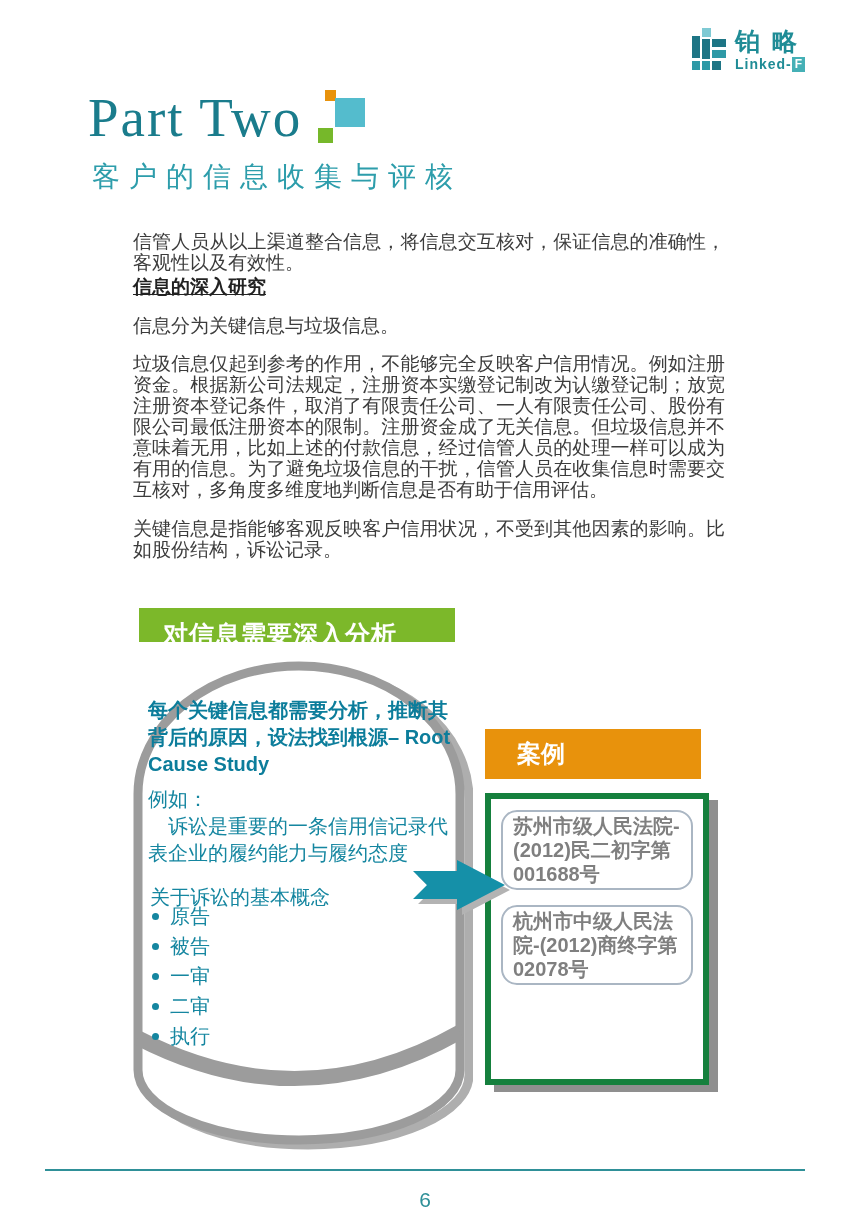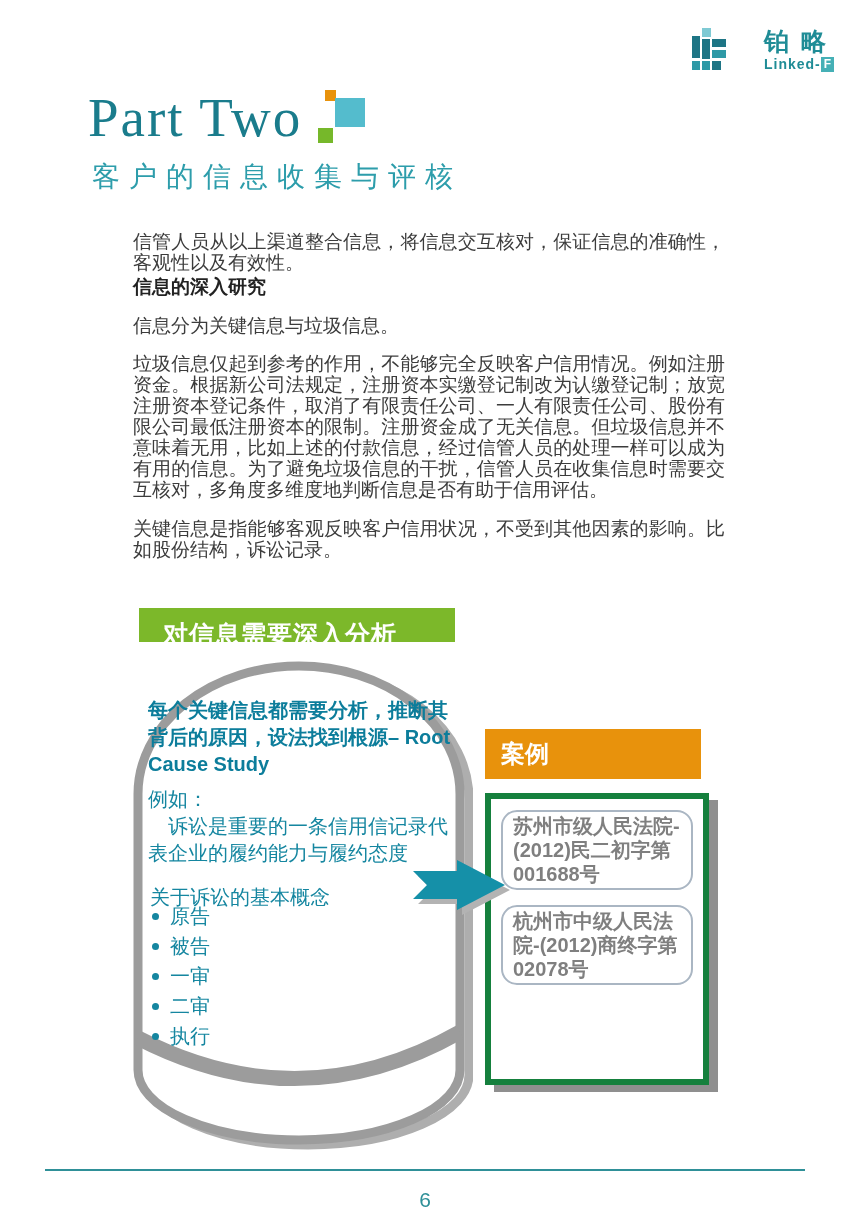--- a/index.html
+++ b/index.html
@@ -4,39 +4,39 @@
 <style>
   * { margin:0; padding:0; box-sizing:border-box; }
   html,body { background:#e9e9e9; }
   .page {
     position:relative; width:850px; height:1228px; background:#ffffff;
     margin:0 auto; overflow:hidden;
     font-family:"Liberation Sans","DejaVu Sans",sans-serif; color:#3c3c3c;
   }
 
   
-  .logo { position:absolute; left:692px; top:28px; display:flex; align-items:flex-start;gap:29px; }
+  .logo { position:absolute; left:692px; top:28px; display:flex; align-items:flex-start; }
   .logo-text { margin-left:9px; }
   .logo-cn { font-size:25px; font-weight:bold; color:#1f8c96; letter-spacing:12px; line-height:26px; white-space:nowrap; }
   .logo-en { display:flex; align-items:flex-end; margin-top:2px; }
   .logo-en-prefix { font-size:14px; font-weight:bold; color:#1f8c96; letter-spacing:1px; }
   .logo-f-box { display:inline-block; font-size:12px; font-weight:bold; color:#ffffff; background:#45b0b6; padding:0 3px; line-height:15px; }
 
   
   .part-title { position:absolute; left:88px; top:86px; font-family:"Liberation Serif","DejaVu Serif",serif; font-size:55px; color:#1a7c8c; letter-spacing:2px; }
   .sq { position:absolute; }
   .sq-orange { left:325px; top:90px; width:11px; height:11px; background:#e8920c; }
   .sq-cyan   { left:335px; top:98px; width:30px; height:29px; background:#54bccd; }
   .sq-green  { left:318px; top:128px; width:15px; height:15px; background:#76b82a; }
   .subtitle { position:absolute; left:92px; top:158px; font-size:28px; color:#2d9dab; letter-spacing:9px; white-space:nowrap; }
 
   
   .body-copy { position:absolute; left:133px; top:228px; width:592px; font-size:19px; line-height:21px; text-align:justify; }
   .body-copy p { margin-top:3px; }
-  .body-copy .h { font-weight:bold; color:#222222; }
+  .body-copy .h { font-weight:bold; color:#222222;text-decoration:underline; }
   .body-copy .p2 { margin-top:18px; }
   .body-copy .p3 { margin-top:17px; }
   .body-copy .p4 { margin-top:18px; }
 
   
   .banner {
     position:absolute; left:139px; top:608px; width:316px; height:34px;
     background:#7cb82a; color:#ffffff; font-size:25px; font-weight:bold;
     line-height:52px; padding-left:24px; letter-spacing:1px;
   }
@@ -52,21 +52,21 @@
   .cyl-list li { display:flex; align-items:center; height:30px; font-size:20px; color:#1586a0; }
   .dot { width:7px; height:7px; border-radius:50%; background:#1586a0; margin-right:11px; flex:0 0 auto; }
 
   
   .arrow-svg { position:absolute; left:413px; top:860px; z-index:5; }
 
   
   .case-title {
     position:absolute; left:485px; top:729px; width:216px; height:50px;
     background:#e8920c; color:#ffffff; font-size:24px; font-weight:bold;
-    line-height:50px; padding-left:16px;
+    line-height:50px; padding-left:32px;
   }
   .case-panel {
     position:absolute; left:485px; top:793px; width:224px; height:292px;
     background:#ffffff; border:6px solid #15803d; box-shadow:9px 7px 0 0 #8f8f8f;
     padding:11px 10px;
   }
   .case-box {
     border:2px solid #aab6c3; border-radius:16px; background:#ffffff;
     color:#7f7f7f; font-size:20px; font-weight:bold; line-height:24px;
     padding:2px 10px; height:80px; margin-bottom:15px; overflow:hidden;

